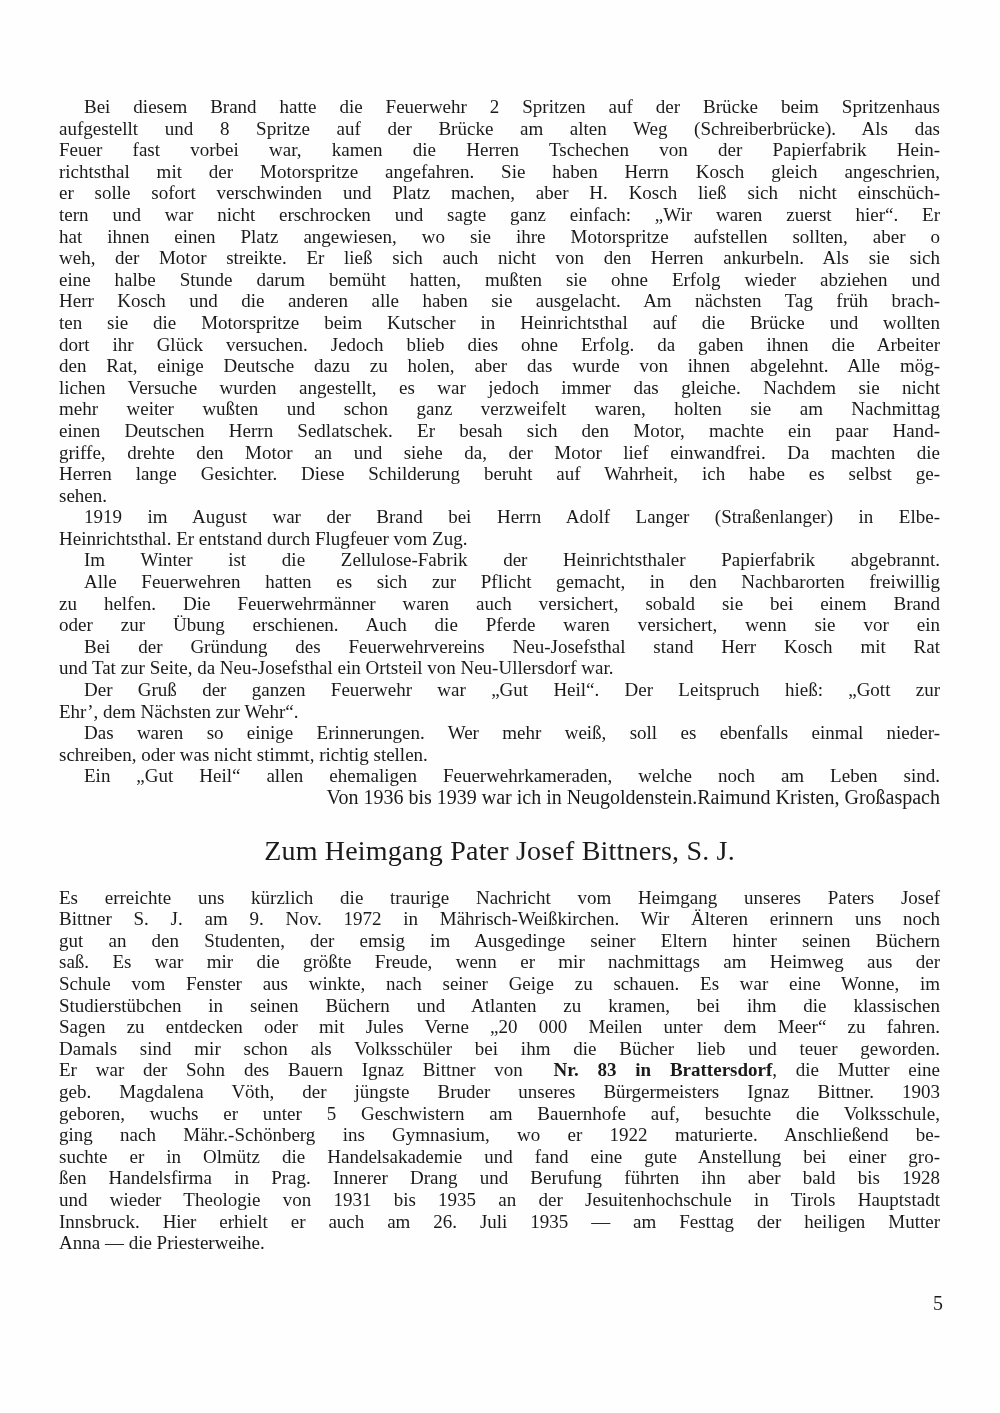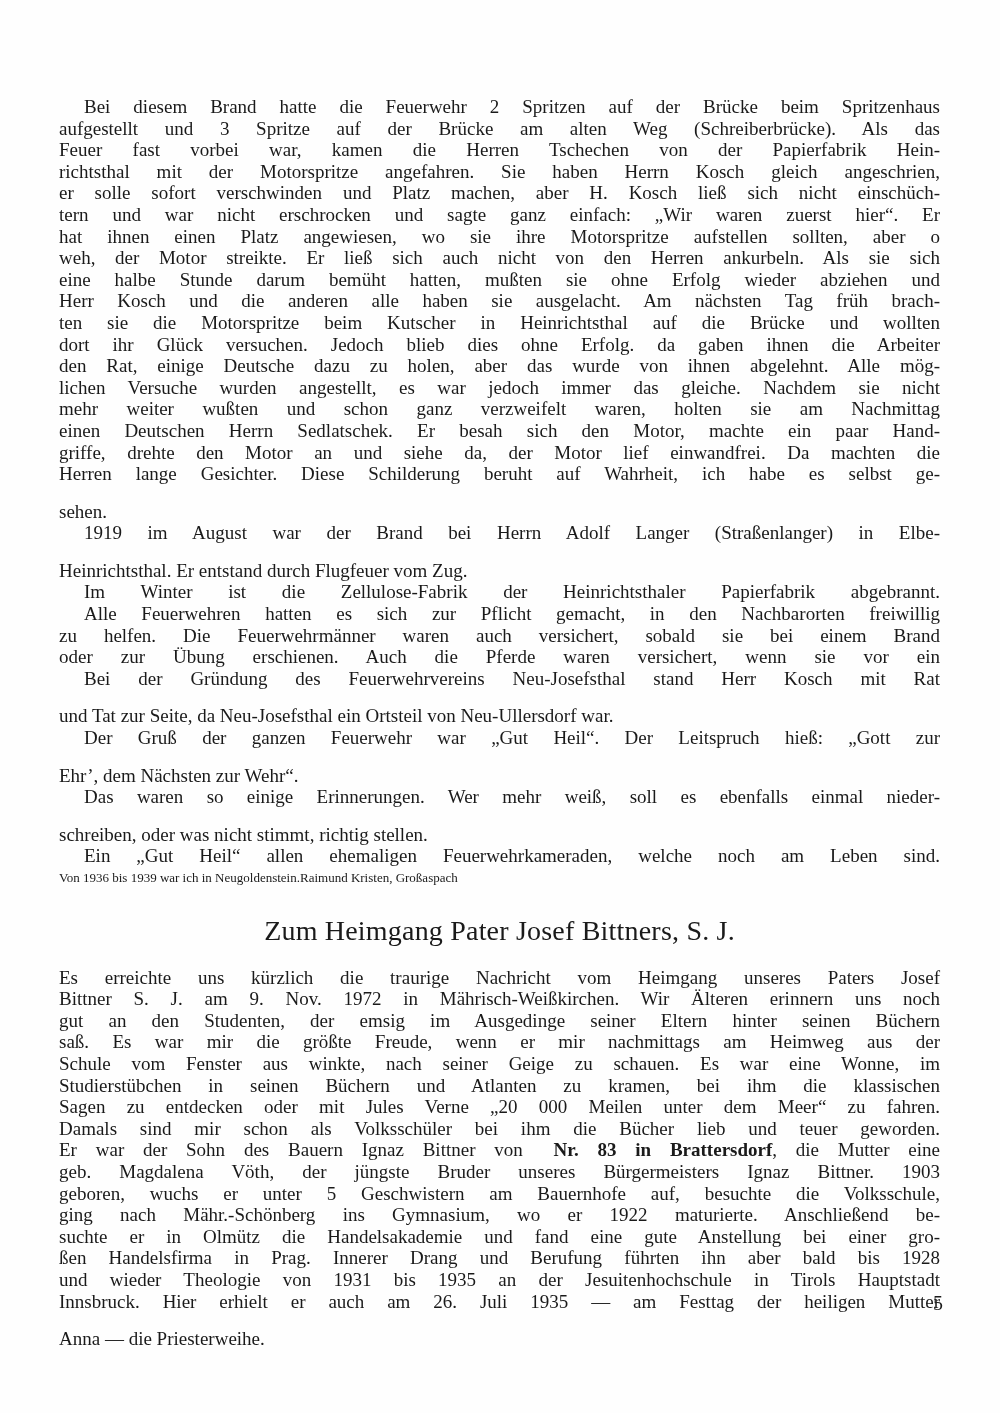--- a/index.html
+++ b/index.html
@@ -19,28 +19,28 @@
   .article { width: 100%; }
   .line {
     font-size: 19px;
     line-height: 21.6px;
     text-align: justify;
     text-align-last: justify;
     white-space: nowrap; 
     font-family: Liberation Serif, serif;
   }
   .line { white-space: normal; }
-  .line.last { text-align-last: left; margin-top: 16px; }
+  .line.last { text-align-last: left; }
   .line.indent { text-indent: 25px; }
   .bold { font-weight: bold; margin-left: 12px; }
   .closing-line {
-    font-size: 13px;
+    font-size: 20px;
     line-height: 21.6px;
     display: flex;
-    justify-content: flex-start;
+    justify-content: flex-end;
   }
   .headline {
     font-size: 28px;
     line-height: 36px;
     font-weight: normal;
     text-align: center;
     margin-top: 24px;
     margin-bottom: 18px;
     letter-spacing: 0.2px;
   }
@@ -54,21 +54,21 @@
 </style>
 </head>
 <body>
 
 <div class="page">
 
   <section class="article">
     <div>
         <div>
           <div class="line indent">Bei diesem Brand hatte die Feuerwehr 2 Spritzen auf der Brücke beim Spritzenhaus</div>
-          <div class="line">aufgestellt und 3 Spritze auf der Brücke am alten Weg (Schreiberbrücke). Als das</div>
+          <div class="line">aufgestellt und 8 Spritze auf der Brücke am alten Weg (Schreiberbrücke). Als das</div>
           <div class="line">Feuer fast vorbei war, kamen die Herren Tschechen von der Papierfabrik Hein-</div>
           <div class="line">richtsthal mit der Motorspritze angefahren. Sie haben Herrn Kosch gleich angeschrien,</div>
           <div class="line">er solle sofort verschwinden und Platz machen, aber H. Kosch ließ sich nicht einschüch-</div>
           <div class="line">tern und war nicht erschrocken und sagte ganz einfach: „Wir waren zuerst hier“. Er</div>
           <div class="line">hat ihnen einen Platz angewiesen, wo sie ihre Motorspritze aufstellen sollten, aber o</div>
           <div class="line">weh, der Motor streikte. Er ließ sich auch nicht von den Herren ankurbeln. Als sie sich</div>
           <div class="line">eine halbe Stunde darum bemüht hatten, mußten sie ohne Erfolg wieder abziehen und</div>
           <div class="line">Herr Kosch und die anderen alle haben sie ausgelacht. Am nächsten Tag früh brach-</div>
           <div class="line">ten sie die Motorspritze beim Kutscher in Heinrichtsthal auf die Brücke und wollten</div>
           <div class="line">dort ihr Glück versuchen. Jedoch blieb dies ohne Erfolg. da gaben ihnen die Arbeiter</div>

